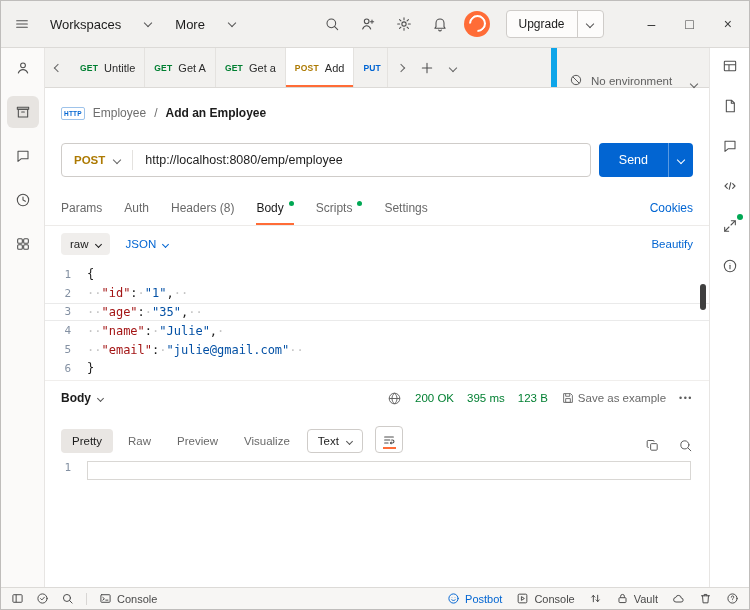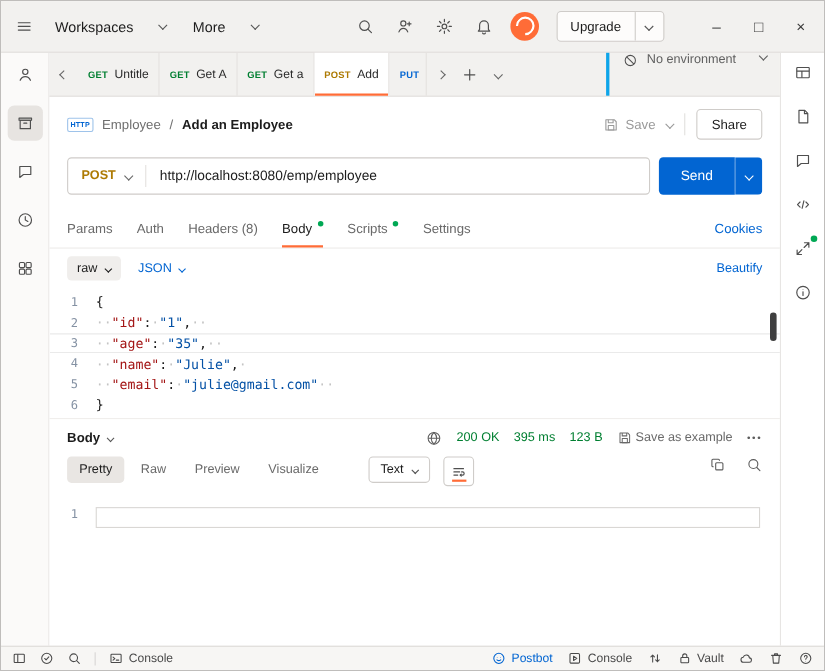--- a/index.html
+++ b/index.html
@@ -35,21 +35,21 @@
 .greendot-rb{position:absolute;top:2px;right:1px;width:6px;height:6px;border-radius:50%;background:#00a854}
 .center{flex:1;display:flex;flex-direction:column;min-width:0}
 
 .tabstrip{flex:0 0 40px;background:#f2f1ef;border-bottom:1px solid #dcdad7;display:flex;align-items:stretch;min-width:0}
 .ts-btn{width:26px;display:flex;align-items:center;justify-content:center;color:#666;flex:none}
 .tab{display:flex;align-items:center;gap:6px;padding:0 9px;max-width:78px;border-right:1px solid #e4e2df;font-size:11px;color:#2b2b2b;white-space:nowrap;overflow:hidden;flex:none;min-width:60px}
 .tab.clip{min-width:34px;max-width:34px}
 .tab .meth{font-size:8.5px;font-weight:700;letter-spacing:.2px}
 .tab.active{background:#fff;box-shadow:inset 0 -2px 0 #ff6c37}
 .m-get{color:#007f31}.m-post{color:#ad7a03}.m-put{color:#0265d2}
-.ts-env{margin-left:auto;display:flex;align-items:flex-start;gap:8px;padding:0 12px;border-left:3px solid #0ea5e9;color:#5f5f5f;font-size:11.5px;min-width:158px;flex:none}
+.ts-env{margin-left:auto;display:flex;align-items:flex-end;gap:8px;padding:0 12px;border-left:6px solid #0ea5e9;color:#5f5f5f;font-size:11.5px;min-width:158px;flex:none}
 .ts-env .chev{margin-left:auto}
 
 .main{flex:1;display:flex;flex-direction:column;background:#fff;min-width:0}
 .crumbrow{flex:0 0 50px;display:flex;align-items:center;padding:0 16px;gap:8px}
 .httpbadge{font-size:6.5px;font-weight:700;color:#0265d2;border:1px solid #9ec3ea;border-radius:2px;padding:2px 2px;letter-spacing:.2px;flex:none}
 .crumb-dim{color:#6e6e6e;font-size:12px}
 .crumb-name{color:#1c1c1c;font-size:12px;font-weight:600}
 .crumb-actions{margin-left:auto;display:flex;align-items:center;gap:10px}
 .save-g{display:flex;align-items:center;gap:6px;color:#9a9a9a;font-size:12px}
 .save-g .ic{color:#9a9a9a;width:15px;height:15px}
@@ -86,24 +86,24 @@
 
 .resphead{flex:0 0 34px;display:flex;align-items:center;padding:0 16px;gap:7px}
 .resphead .title{font-size:12px;font-weight:600;color:#1c1c1c}
 .resphead .chev{color:#555;width:5px;height:5px}
 .respmeta{margin-left:auto;display:flex;align-items:center;gap:13px;font-size:11.5px;color:#007f31}
 .respmeta .ic{color:#5c5c5c;width:15px;height:15px}
 .saveex{display:flex;align-items:center;gap:3px;color:#696969}
 .saveex .ic{width:14px;height:14px;color:#696969}
 .dots{color:#5c5c5c;font-size:9px;letter-spacing:1.5px}
 .dots::before{content:"•••"}
-.resptools{flex:0 0 38px;display:flex;align-items:flex-start;padding:0 16px;gap:4px;font-size:11.5px;color:#696969}
+.resptools{flex:0 0 38px;display:flex;align-items:flex-end;padding:0 16px;gap:4px;font-size:11.5px;color:#696969}
 .vtab{padding:6px 11px;border-radius:4px}
 .vtab.active{background:#e9e6e3;color:#1c1c1c}
-.textsel{margin-left:30px;display:flex;align-items:center;gap:8px;border:1px solid #cfccc9;border-radius:4px;padding:5px 10px;color:#1c1c1c}
+.textsel{margin-left:2px;display:flex;align-items:center;gap:8px;border:1px solid #cfccc9;border-radius:4px;padding:5px 10px;color:#1c1c1c}
 .textsel .chev{width:5px;height:5px;color:#555}
 .wrapbtn{margin-left:8px;width:28px;height:27px;border:1px solid #cfccc9;border-radius:4px;display:flex;align-items:center;justify-content:center;color:#555;position:relative}
 .wrapbtn::after{content:"";position:absolute;bottom:3px;left:7px;width:13px;height:2px;background:#ff6c37}
 .tools-right{margin-left:auto;display:flex;align-items:center;gap:18px}
 .respeditor{flex:1;font-family:"DejaVu Sans Mono",monospace;font-size:12px;padding-top:8px;min-height:0}
 .resp-line{display:flex;align-items:flex-start}
 .emptyline{flex:1;height:19px;border:1px solid #d9d7d4;margin-right:18px}
 
 .statusbar{flex:0 0 22px;background:#f7f6f4;border-top:1px solid #dcdad7;display:flex;align-items:center;padding:0 10px;gap:12px;font-size:11px;color:#4a4a4a}
 .sb-item{display:flex;align-items:center;gap:5px}
@@ -271,35 +271,20 @@
         </div>
       </div>
 
       <main class="main">
 
         <div class="crumbrow">
           <span class="httpbadge">HTTP</span>
           <span class="crumb-dim">Employee</span>
           <span class="crumb-dim">/</span>
           <span class="crumb-name">Add an Employee</span>
-          <div class="crumb-actions">
-            <div class="save-g">
-              <span class="ic">
-                  <svg viewBox="0 0 24 24" fill="none" stroke="currentColor" stroke-width="1.6" stroke-linejoin="round">
-                    <path d="M4.5 4.5h12l3 3v12h-15z"></path>
-                    <path d="M8 4.5V9h7V4.5"></path>
-                    <rect x="8" y="13" width="8" height="6.5"></rect>
-                  </svg>
-                </span>
-              <span>Save</span>
-            </div>
-            <i class="chev caret-dim"></i>
-            <span class="vdiv"></span>
-            <span class="share-btn">Share</span>
-          </div>
         </div>
 
         <div class="urlrow">
           <div class="urlbox">
             <div class="method">
               <span>POST</span>
               <i class="chev"></i>
             </div>
             <span class="vsep"></span>
             <input class="urltext" value="http://localhost:8080/emp/employee" style="">

